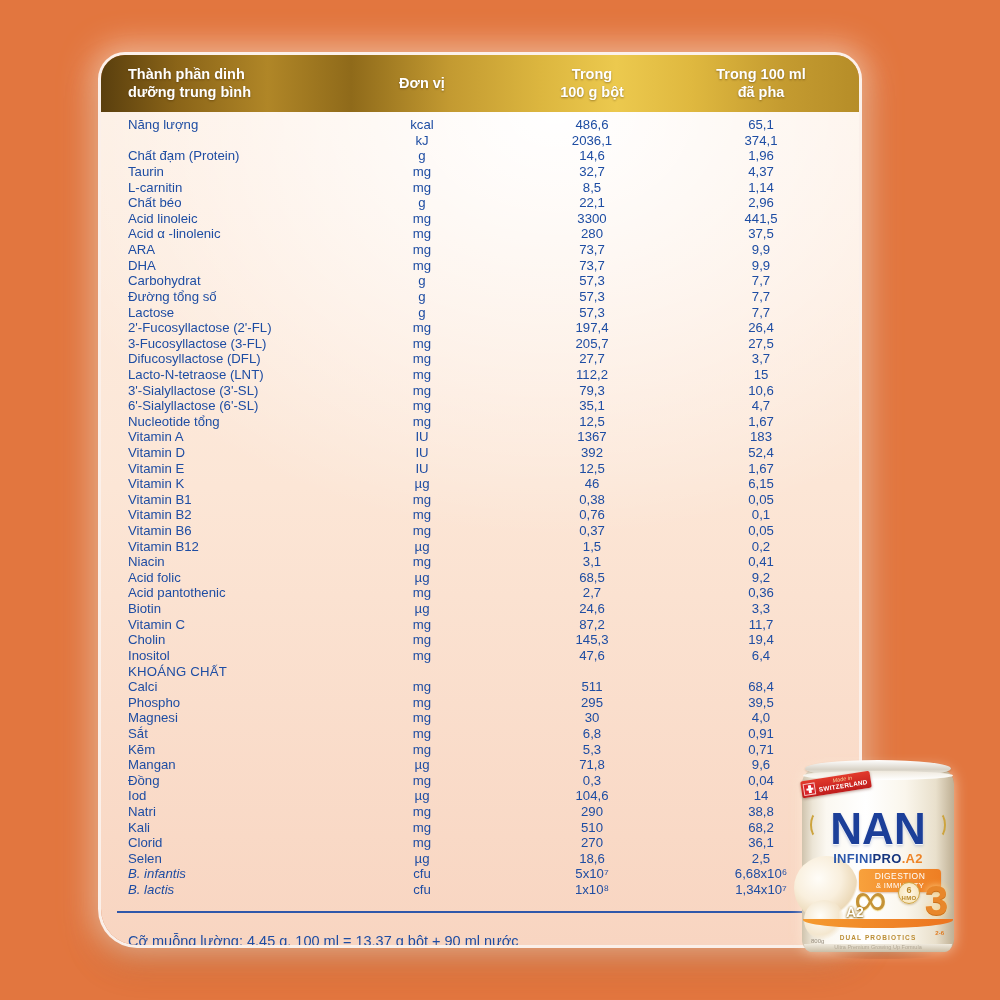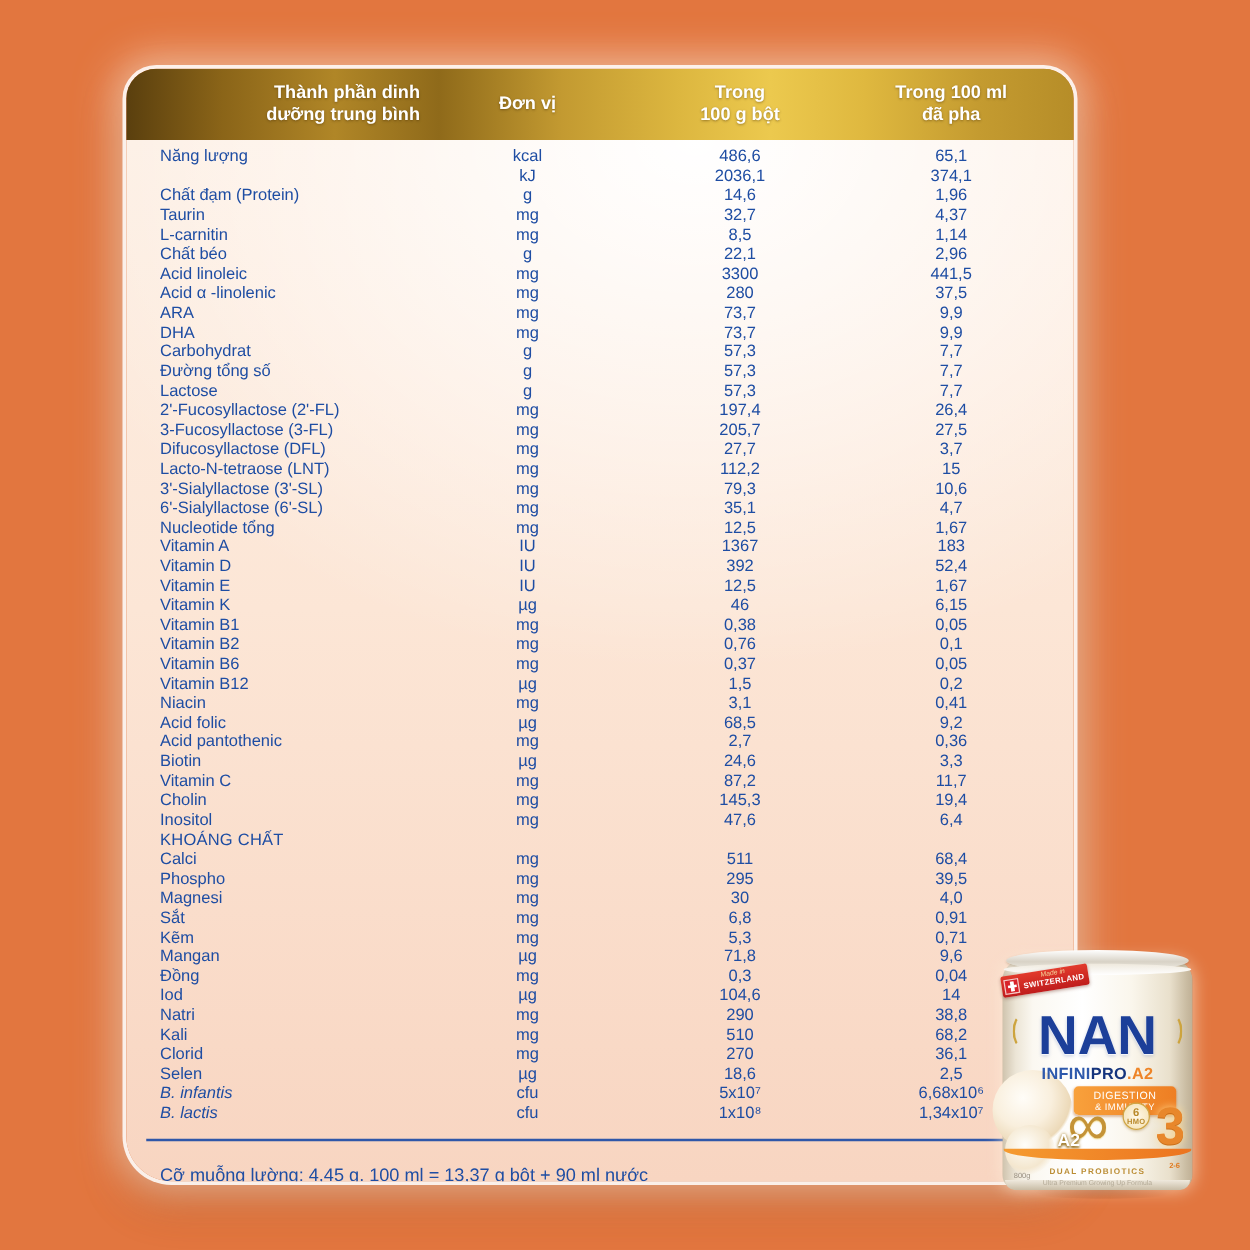--- a/index.html
+++ b/index.html
@@ -28,21 +28,21 @@
       #c39a31 46%, #dcb63f 58%, #ecc94e 68%, #dfb83f 78%,
       #c49b30 90%, #b68d28 100%);
     display:grid;
     grid-template-columns: 223px 172px 168px 170px;
     padding:0 12px;
     align-items:center;
     color:#fff;
   }
   .hcell { text-align:center; font-weight:bold; font-size:14.5px; line-height:1.18;
            text-shadow:0 1px 2px rgba(60,35,0,.45); }
-  .hcell.first { text-align:right; padding-left:15px; }
+  .hcell.first { text-align:left; padding-left:15px; }
   .card-body {
     position:relative;
     height:833px;
     background:
       radial-gradient(120% 85% at 60% 0%, #ffffff 0%, rgba(255,255,255,0) 60%),
       linear-gradient(180deg, #fdeee2 0%, #fce6d6 45%, #f8d5c1 100%);
   }
   .rows { padding-top:5px; }
   .trow {
     display:grid;

